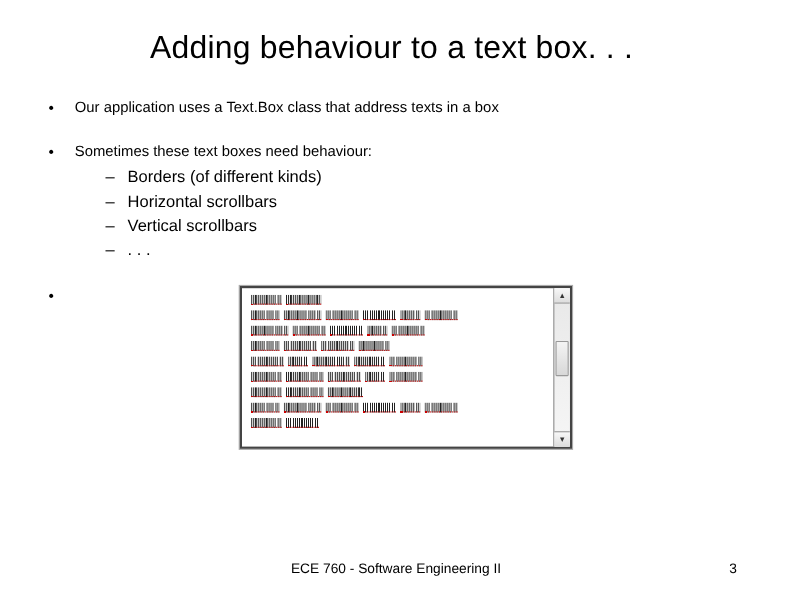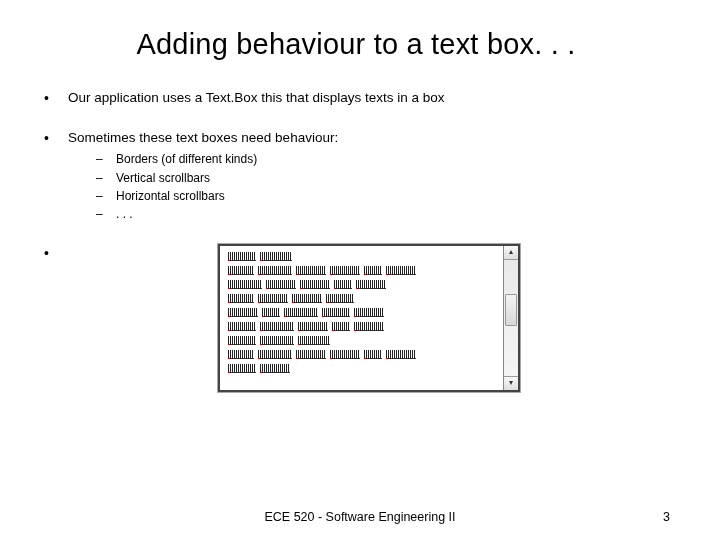--- a/index.html
+++ b/index.html
@@ -43,21 +43,21 @@
     content: "•";
     position: absolute;
     left: 2px;
     top: 0;
     font-size: 14px;
   }
   ul.sub {
     list-style: none;
     padding: 0;
     margin: 4px 0 0 28px;
-    font-size: 12px;
+    font-size: 15px;
   }
   ul.sub > li {
     position: relative;
     padding-left: 20px;
     margin-bottom: 2px;
   }
   ul.sub > li::before {
     content: "–";
     position: absolute;
     left: 0;
@@ -132,28 +132,28 @@
 </style>
 </head>
 <body>
 
 <div class="slide">
 
   <h1 class="title">Adding behaviour to a text box. . .</h1>
 
   <ul class="bullets">
     <li>
-      <span>Our application uses a Text.Box this that displays texts in a box</span>
+      <span>Our application uses a Text.Box class that address texts in a box</span>
     </li>
     <li>
       <span>Sometimes these text boxes need behaviour:</span>
       <ul class="sub">
         <li><span>Borders (of different kinds)</span></li>
+        <li><span>Horizontal scrollbars</span></li>
         <li><span>Vertical scrollbars</span></li>
-        <li><span>Horizontal scrollbars</span></li>
         <li><span>. . .</span></li>
       </ul>
     </li>
     <li>
 
       <div class="figure-wrap">
         <div class="textbox-mock">
           <div class="textbox-content">
             <div class="tline">
                 <span class="word" style="width:28px"></span>
@@ -217,15 +217,15 @@
             <div class="sb-track">
               <div class="sb-thumb"></div>
             </div>
             <div class="sb-btn bot">▾</div>
           </div>
         </div>
       </div>
     </li>
   </ul>
 
-  <div class="footer">ECE 520 - Software Engineering II</div>
+  <div class="footer">ECE 760 - Software Engineering II</div>
   <div class="pagenum">3</div>
 </div>
 
 </body></html>

